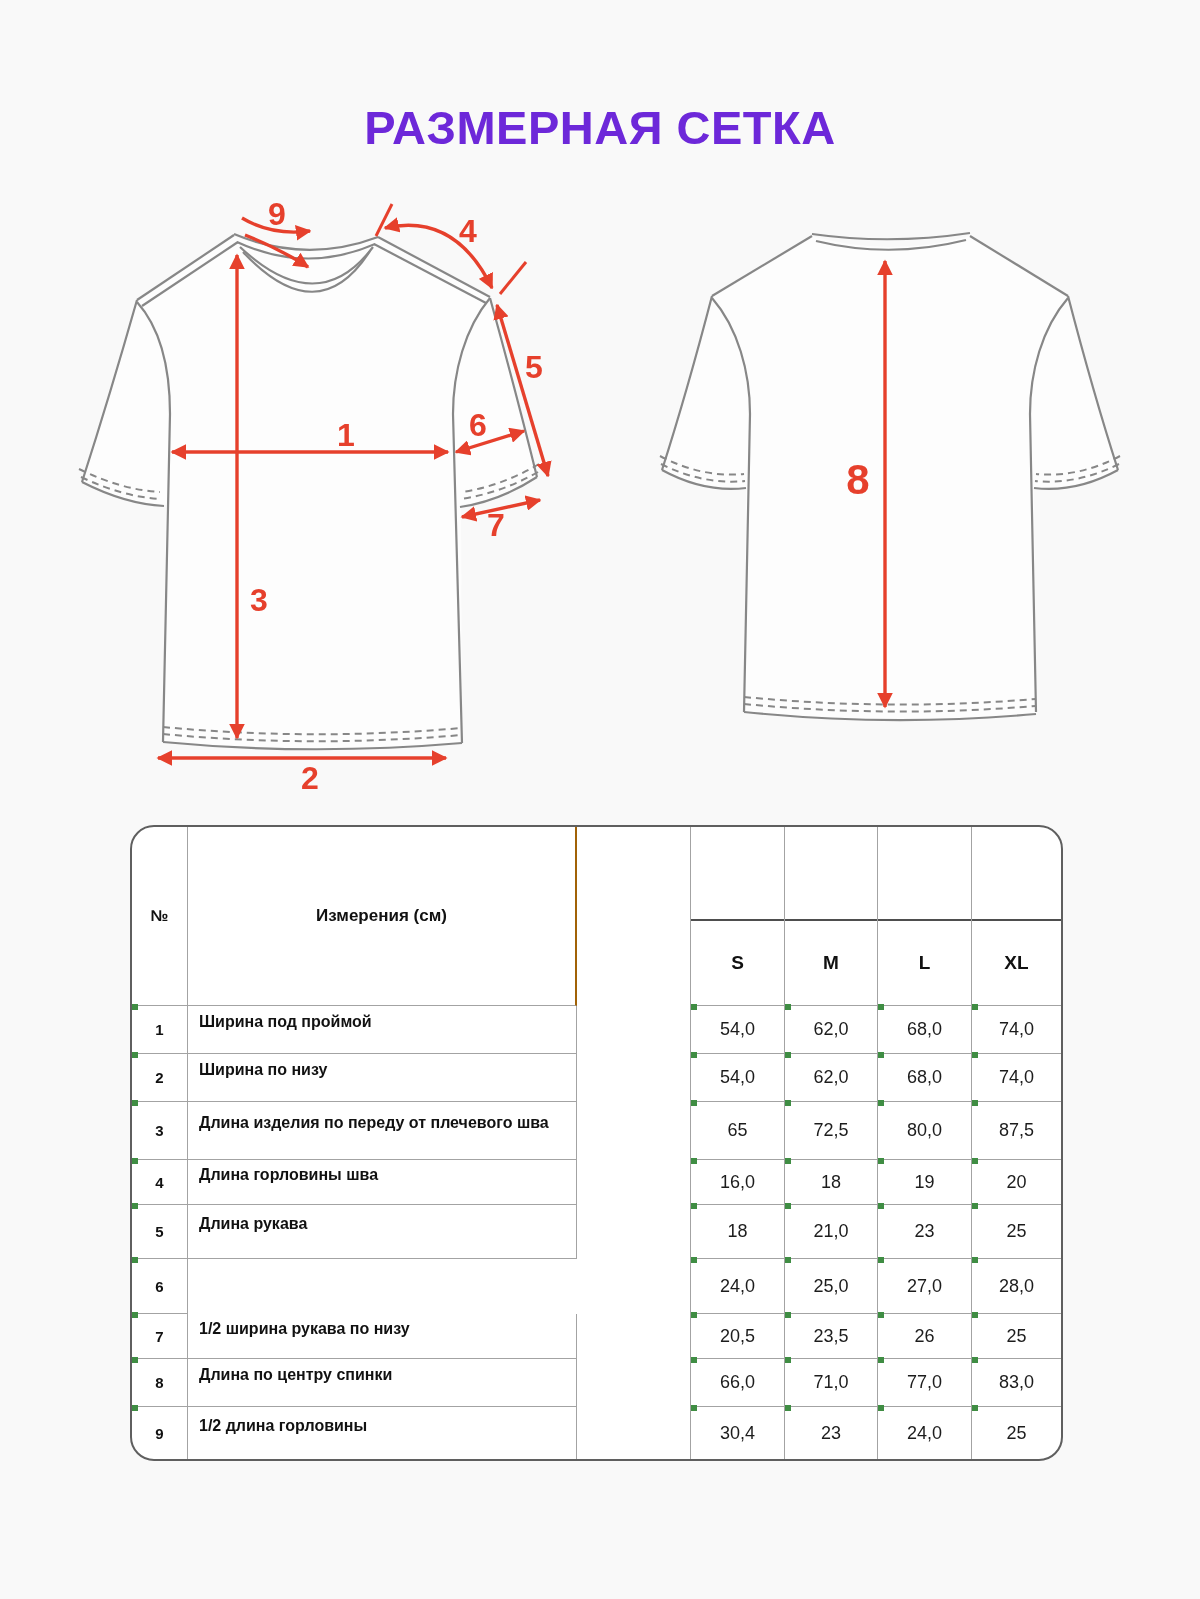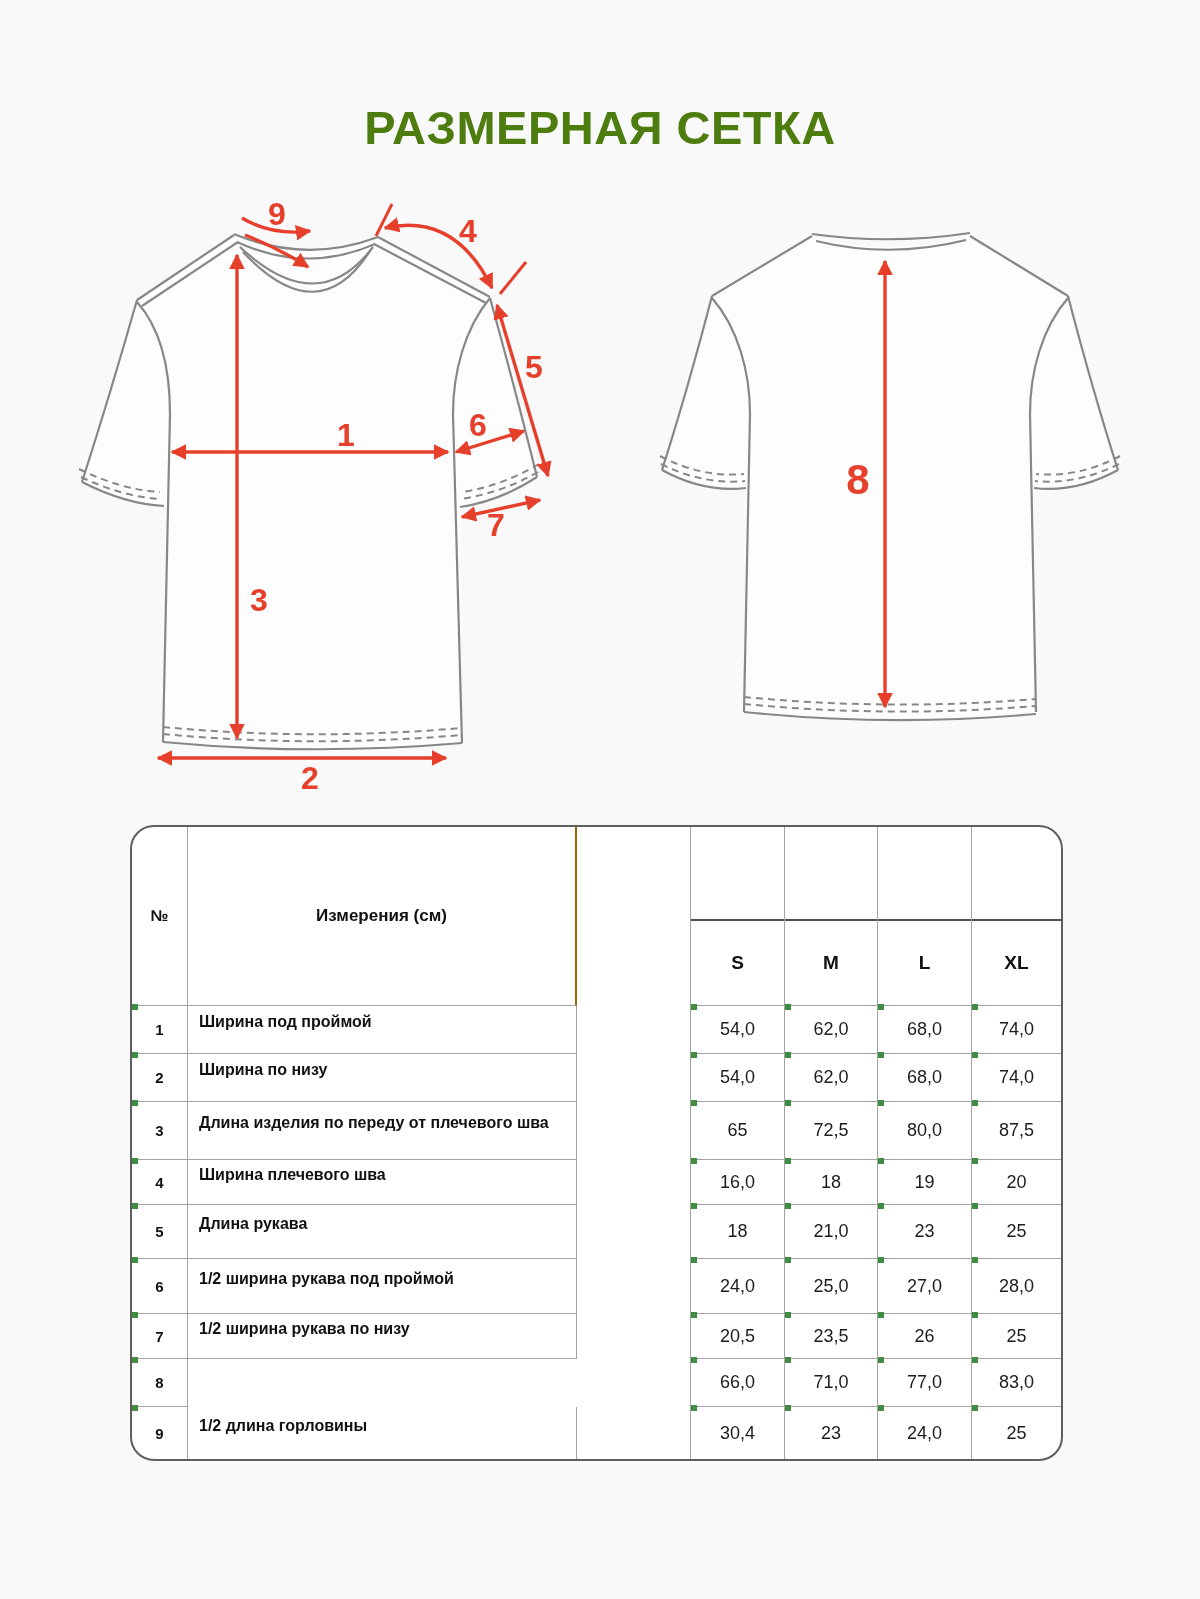--- a/index.html
+++ b/index.html
@@ -4,21 +4,21 @@
 <style>
   html,body{margin:0;padding:0;}
   body{
     width:1200px;height:1599px;position:relative;
     background:#f9f9f9;
     font-family:"Liberation Sans","DejaVu Sans",sans-serif;
     color:#111;
   }
   .page-title{
     position:absolute;top:100px;left:0;width:1200px;
-    text-align:center;font-size:47px;font-weight:700;letter-spacing:0.5px;color:#4d7c0f;
+    text-align:center;font-size:47px;font-weight:700;letter-spacing:0.5px;color:#6d28d9;
   }
   .diagram-svg{position:absolute;left:0;top:0;width:1200px;height:810px;}
 
   
   .tblwrap{
     position:absolute;left:130px;top:825px;width:933px;height:636px;
     background:#fff;border:2.5px solid #5f5f5f;border-radius:24px;
     box-sizing:border-box;overflow:hidden;
     display:grid;
     grid-template-columns:56px 389px 114px 94px 93px 94px 1fr;
@@ -177,48 +177,48 @@
   <div class="cell val b-b mark" style="grid-area:3/7">74,0</div>
 
   <div class="cell num b-r b-b mark" style="grid-area:4/1">3</div>
   <div class="cell name b-r b-b" style="grid-area:4/2">Длина изделия по переду от плечевого шва</div>
   <div class="cell val b-r b-b mark" style="grid-area:4/4">65</div>
   <div class="cell val b-r b-b mark" style="grid-area:4/5">72,5</div>
   <div class="cell val b-r b-b mark" style="grid-area:4/6">80,0</div>
   <div class="cell val b-b mark" style="grid-area:4/7">87,5</div>
 
   <div class="cell num b-r b-b mark" style="grid-area:5/1">4</div>
-  <div class="cell name b-r b-b" style="grid-area:5/2">Ширина плечевого шва</div>
+  <div class="cell name b-r b-b" style="grid-area:5/2">Длина горловины шва</div>
   <div class="cell val b-r b-b mark" style="grid-area:5/4">16,0</div>
   <div class="cell val b-r b-b mark" style="grid-area:5/5">18</div>
   <div class="cell val b-r b-b mark" style="grid-area:5/6">19</div>
   <div class="cell val b-b mark" style="grid-area:5/7">20</div>
 
   <div class="cell num b-r b-b mark" style="grid-area:6/1">5</div>
   <div class="cell name b-r b-b" style="grid-area:6/2">Длина рукава</div>
   <div class="cell val b-r b-b mark" style="grid-area:6/4">18</div>
   <div class="cell val b-r b-b mark" style="grid-area:6/5">21,0</div>
   <div class="cell val b-r b-b mark" style="grid-area:6/6">23</div>
   <div class="cell val b-b mark" style="grid-area:6/7">25</div>
 
   <div class="cell num b-r b-b mark" style="grid-area:7/1">6</div>
-  <div class="cell name b-r b-b" style="grid-area:7/2">1/2 ширина рукава под проймой</div>
   <div class="cell val b-r b-b mark" style="grid-area:7/4">24,0</div>
   <div class="cell val b-r b-b mark" style="grid-area:7/5">25,0</div>
   <div class="cell val b-r b-b mark" style="grid-area:7/6">27,0</div>
   <div class="cell val b-b mark" style="grid-area:7/7">28,0</div>
 
   <div class="cell num b-r b-b mark" style="grid-area:8/1">7</div>
   <div class="cell name b-r b-b" style="grid-area:8/2">1/2 ширина рукава по низу</div>
   <div class="cell val b-r b-b mark" style="grid-area:8/4">20,5</div>
   <div class="cell val b-r b-b mark" style="grid-area:8/5">23,5</div>
   <div class="cell val b-r b-b mark" style="grid-area:8/6">26</div>
   <div class="cell val b-b mark" style="grid-area:8/7">25</div>
 
   <div class="cell num b-r b-b mark" style="grid-area:9/1">8</div>
+  <div class="cell name b-r b-b" style="grid-area:9/2">Длина по центру спинки</div>
   <div class="cell val b-r b-b mark" style="grid-area:9/4">66,0</div>
   <div class="cell val b-r b-b mark" style="grid-area:9/5">71,0</div>
   <div class="cell val b-r b-b mark" style="grid-area:9/6">77,0</div>
   <div class="cell val b-b mark" style="grid-area:9/7">83,0</div>
 
   <div class="cell num b-r mark" style="grid-area:10/1">9</div>
   <div class="cell name b-r" style="grid-area:10/2">1/2 длина горловины</div>
   <div class="cell val b-r mark" style="grid-area:10/4">30,4</div>
   <div class="cell val b-r mark" style="grid-area:10/5">23</div>
   <div class="cell val b-r mark" style="grid-area:10/6">24,0</div>

